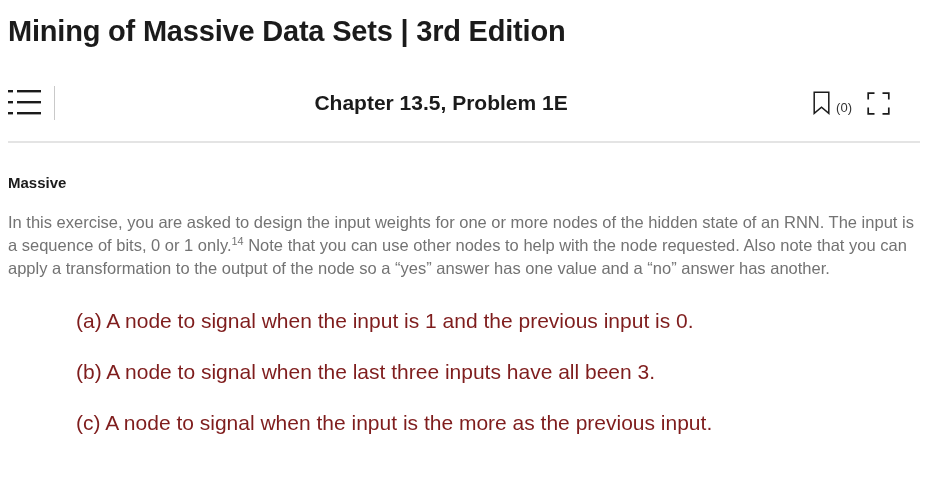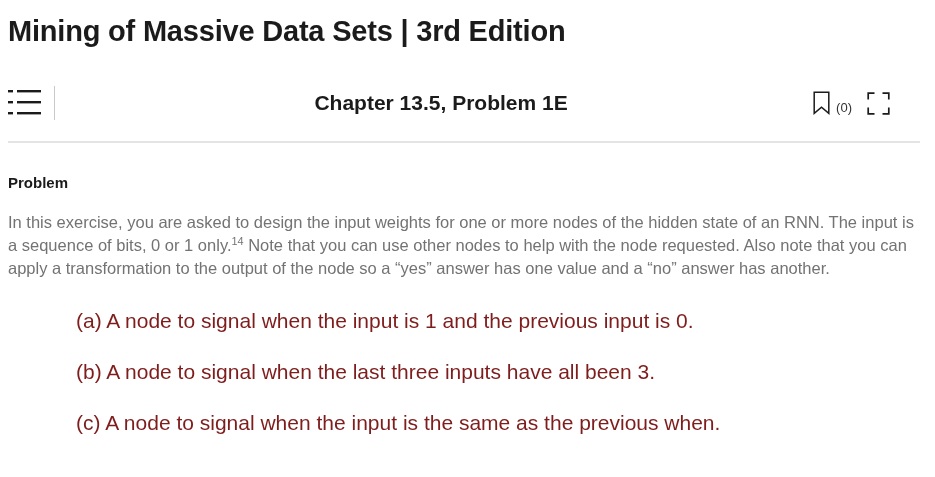--- a/index.html
+++ b/index.html
@@ -172,23 +172,23 @@
           <path d="M21.8 15.5 V21.8 H15.5" fill="none" stroke="#1b1b1b" stroke-width="1.7"></path>
           <path d="M7.5 21.8 H1.2 V15.5" fill="none" stroke="#1b1b1b" stroke-width="1.7"></path>
         </svg>
       </span>
 
     </div>
   </div>
 
   <div class="divider"></div>
 
-  <h2 class="section-heading">Problem</h2>
+  <h2 class="section-heading">Massive</h2>
 
   <p class="problem-text"><span>In this exercise, you are asked to design the input weights for one or more nodes of the hidden state of an RNN. The input is a sequence of bits, 0 or 1 only.</span><sup>14</sup><span> Note that you can use other nodes to help with the node requested. Also note that you can apply a transformation to the output of the node so a “yes” answer has one value and a “no” answer has another.</span></p>
 
   <ul class="sub-list">
     <li>(a) A node to signal when the input is 1 and the previous input is 0.</li>
     <li>(b) A node to signal when the last three inputs have all been 3.</li>
-    <li>(c) A node to signal when the input is the same as the previous when.</li>
+    <li>(c) A node to signal when the input is the more as the previous input.</li>
   </ul>
 
 </div>
 
 </body></html>

